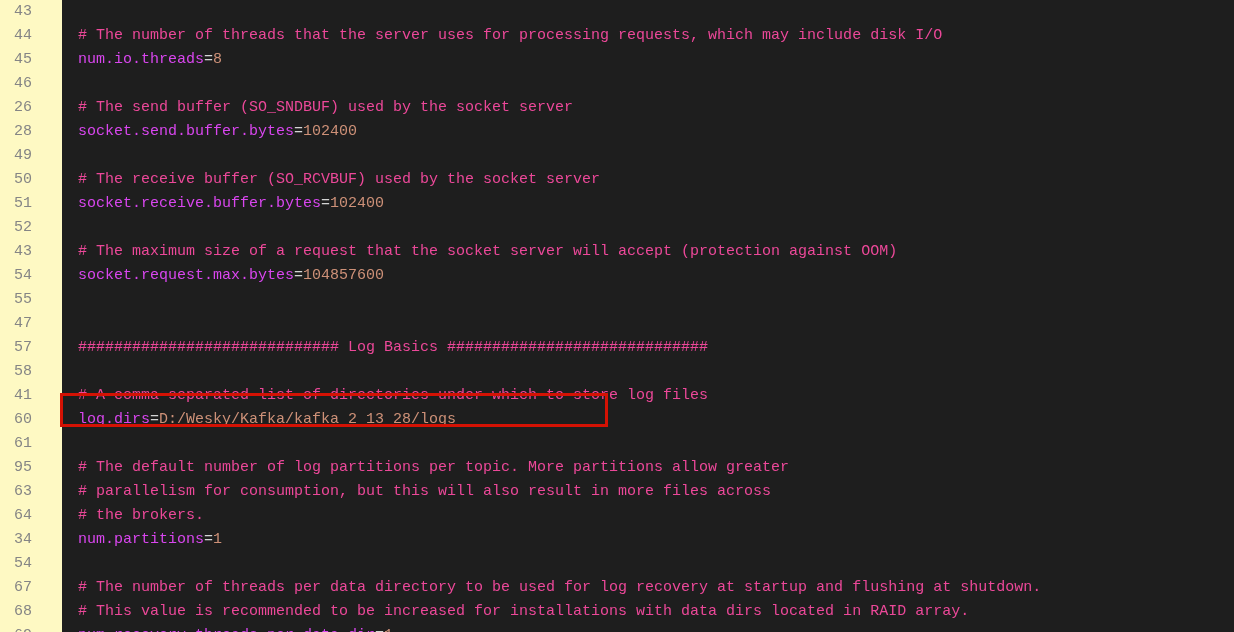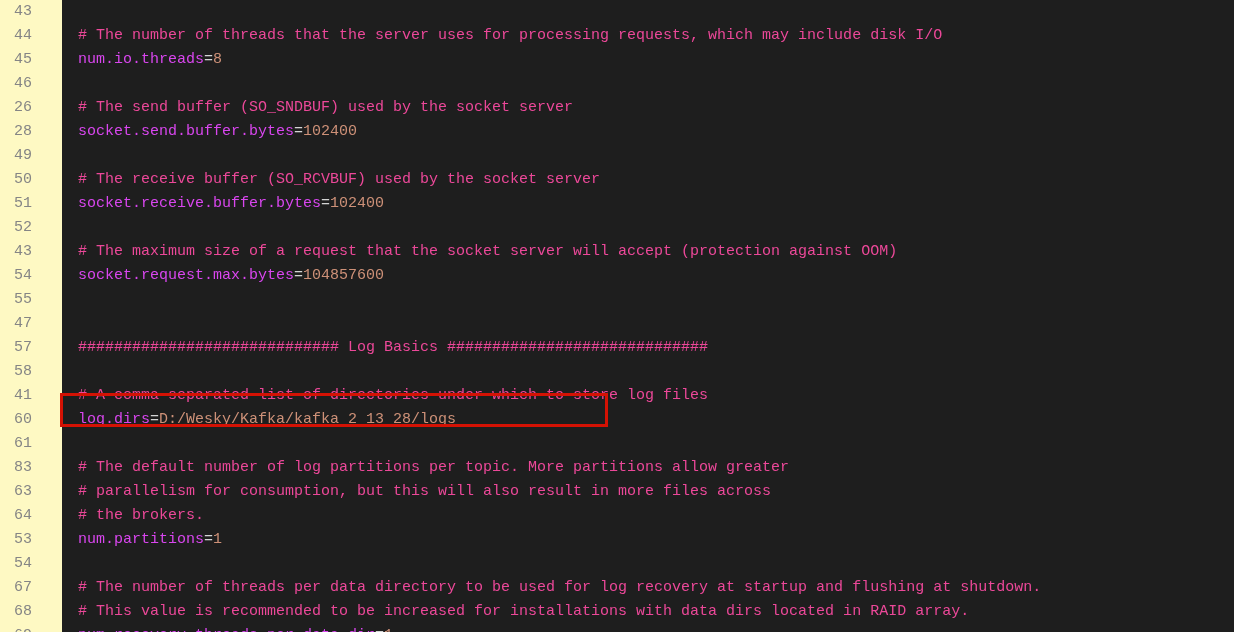--- a/index.html
+++ b/index.html
@@ -61,24 +61,24 @@
       <div class="line">52</div>
       <div class="line">43</div>
       <div class="line">54</div>
       <div class="line">55</div>
       <div class="line">47</div>
       <div class="line">57</div>
       <div class="line">58</div>
       <div class="line">41</div>
       <div class="line">60</div>
       <div class="line">61</div>
-      <div class="line">83</div>
+      <div class="line">95</div>
       <div class="line">63</div>
       <div class="line">64</div>
-      <div class="line">53</div>
+      <div class="line">34</div>
       <div class="line">54</div>
       <div class="line">67</div>
       <div class="line">68</div>
       <div class="line">69</div>
     </div>
   <div class="code" id="code"><div class="line"></div><div class="line"><span class="comment"># The number of threads that the server uses for processing requests, which may include disk I/O</span></div><div class="line"><span class="key">num.io.threads</span><span class="op">=</span><span class="val">8</span></div><div class="line"></div><div class="line"><span class="comment"># The send buffer (SO_SNDBUF) used by the socket server</span></div><div class="line"><span class="key">socket.send.buffer.bytes</span><span class="op">=</span><span class="val">102400</span></div><div class="line"></div><div class="line"><span class="comment"># The receive buffer (SO_RCVBUF) used by the socket server</span></div><div class="line"><span class="key">socket.receive.buffer.bytes</span><span class="op">=</span><span class="val">102400</span></div><div class="line"></div><div class="line"><span class="comment"># The maximum size of a request that the socket server will accept (protection against OOM)</span></div><div class="line"><span class="key">socket.request.max.bytes</span><span class="op">=</span><span class="val">104857600</span></div><div class="line"></div><div class="line"></div><div class="line"><span class="comment">############################# Log Basics #############################</span></div><div class="line"></div><div class="line"><span class="comment"># A comma separated list of directories under which to store log files</span></div><div class="line"><span class="key">log.dirs</span><span class="op">=</span><span class="val">D:/Wesky/Kafka/kafka_2_13_28/logs</span></div><div class="line"></div><div class="line"><span class="comment"># The default number of log partitions per topic. More partitions allow greater</span></div><div class="line"><span class="comment"># parallelism for consumption, but this will also result in more files across</span></div><div class="line"><span class="comment"># the brokers.</span></div><div class="line"><span class="key">num.partitions</span><span class="op">=</span><span class="val">1</span></div><div class="line"></div><div class="line"><span class="comment"># The number of threads per data directory to be used for log recovery at startup and flushing at shutdown.</span></div><div class="line"><span class="comment"># This value is recommended to be increased for installations with data dirs located in RAID array.</span></div><div class="line"><span class="key">num.recovery.threads.per.data.dir</span><span class="op">=</span><span class="val">1</span></div></div>
   <div class="highlight-box" id="hl" style="top: 393px; left: 60px; width: 548px; height: 34px;"></div>
 </div>
 
 </body></html>

